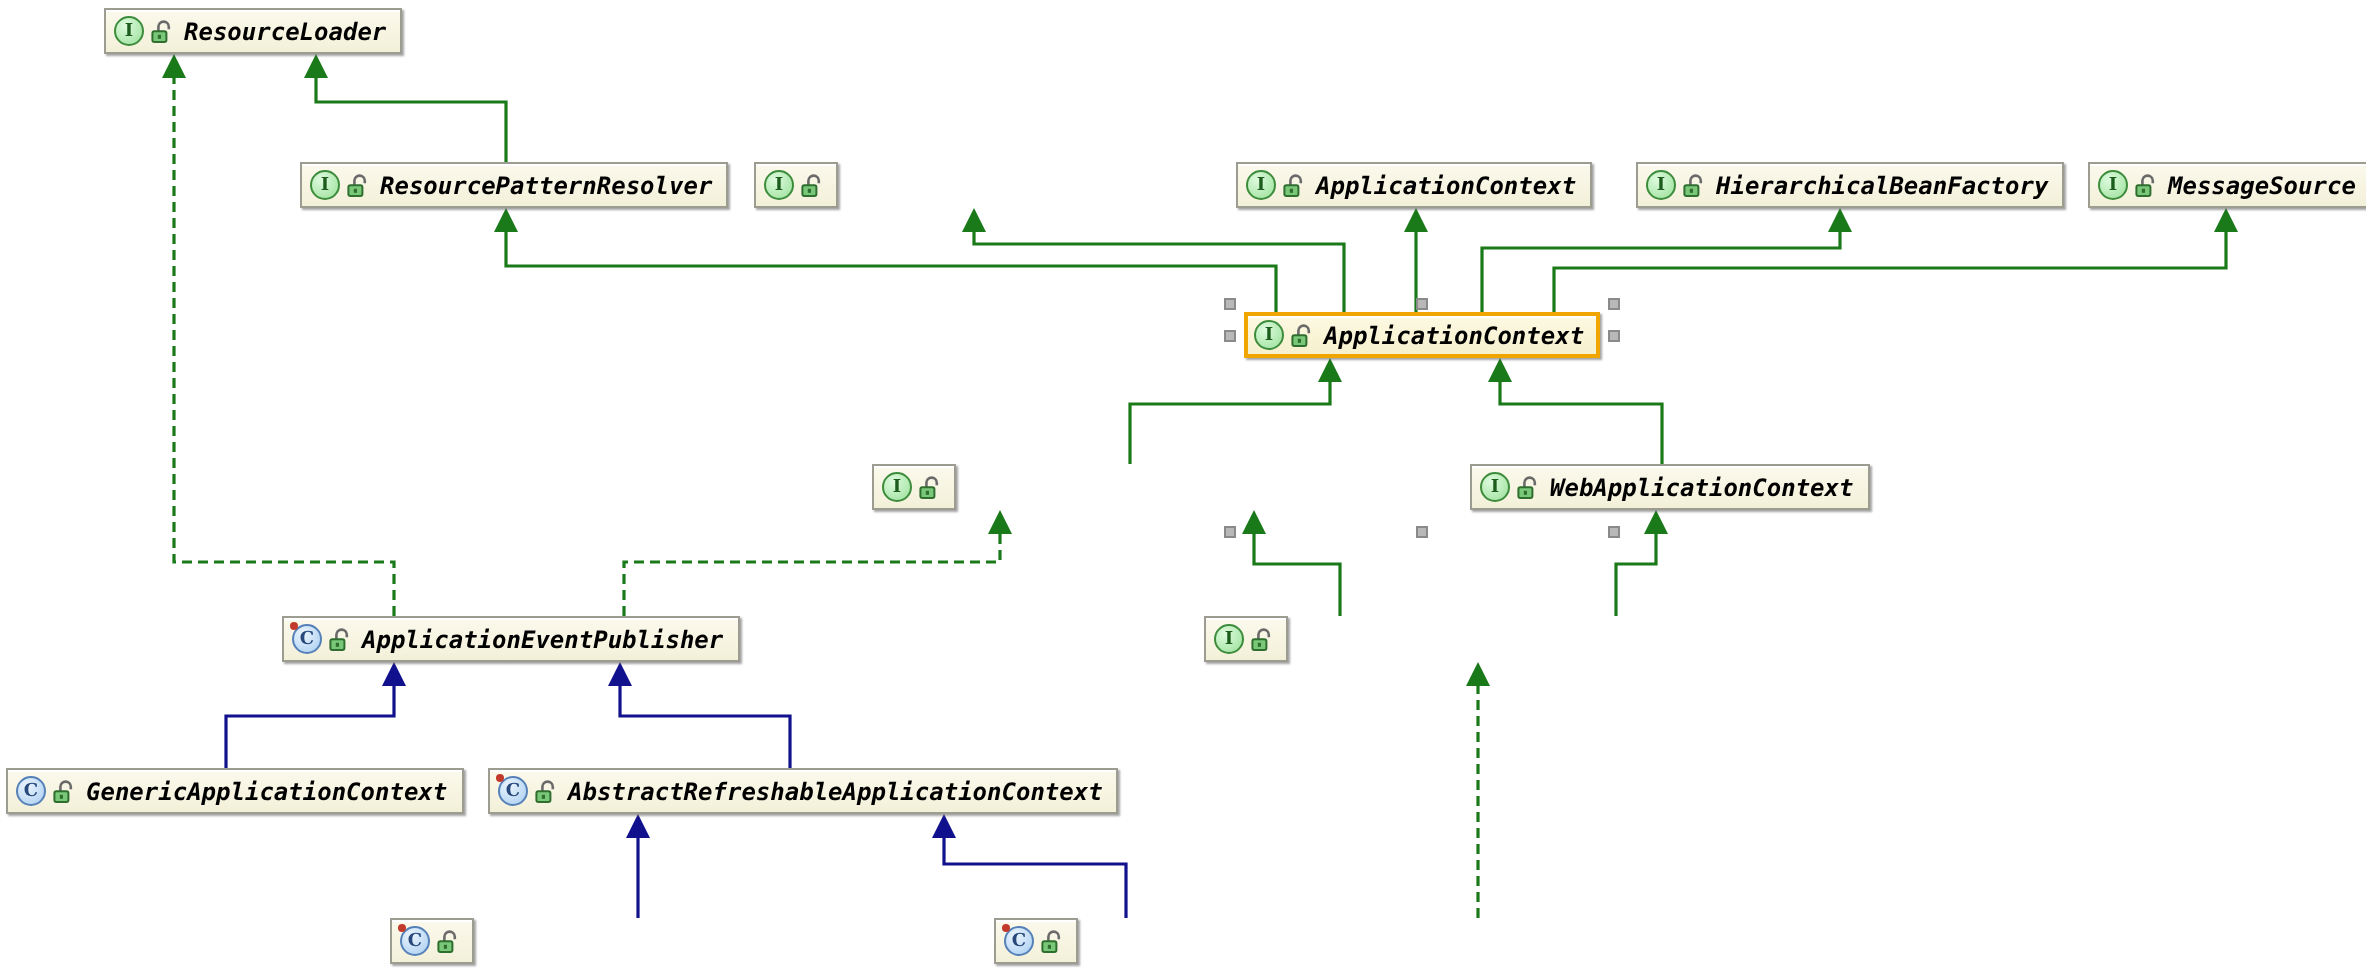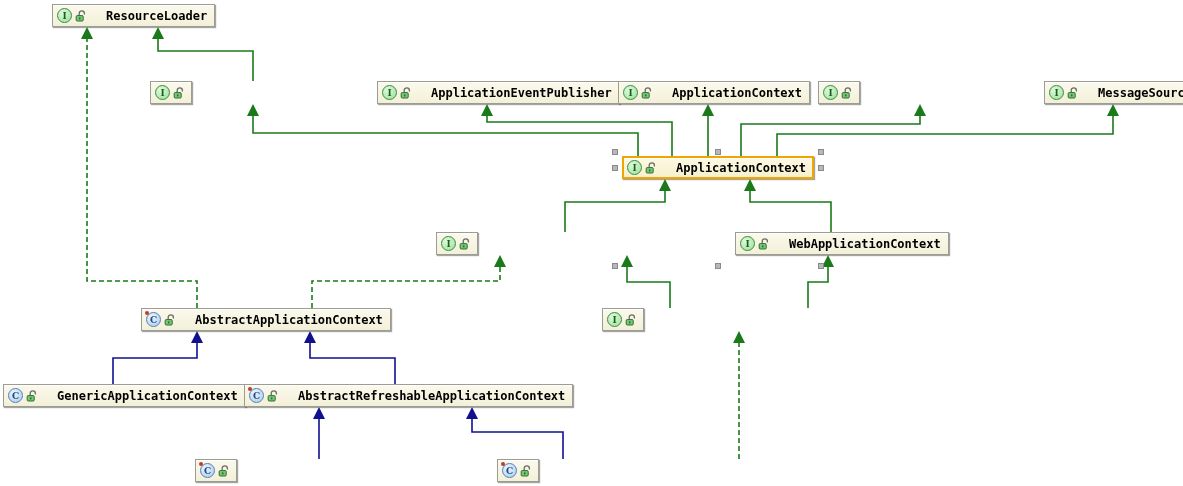--- a/index.html
+++ b/index.html
@@ -18,21 +18,21 @@
         display:inline-flex;align-items:center;justify-content:center;
         font:bold 9px "DejaVu Serif","Liberation Serif",serif;flex:none;}
   .k-interface .type-icon{background:radial-gradient(circle at 35% 30%,#defade,#9ae09a);
         border:1px solid #3c8c3c;color:#1c5c1c;}
   .k-class .type-icon,.k-abstract .type-icon{background:radial-gradient(circle at 35% 30%,#eaf4fd,#a8cdf0);
         border:1px solid #5580b8;color:#29497c;}
   .k-abstract .abstract-dot{display:block;}
   .abstract-dot{display:none;position:absolute;left:-2px;top:-2px;width:4px;height:4px;
         border-radius:50%;background:#c23a2b;}
   .lock-icon{margin-left:3px;flex:none;}
-  .label{margin-left:20px;font-weight:bold;font-size:12px;color:#000;letter-spacing:0px;}
+  .label{margin-left:6px;font-weight:bold;font-size:12px;color:#000;letter-spacing:0px;font-style:italic;}
   .handle{position:absolute;width:6px;height:6px;background:#b8b8b8;
         border:1px solid #8a8a8a;box-sizing:border-box;z-index:3;}
 </style>
 </head>
 <body>
 
 <div id="canvas">
   <svg id="edges" width="1183" height="486" viewBox="0 0 1183 486">
       <polyline points="253,81 253,51 158,51 158,39" fill="none" stroke="#1a7a1a" stroke-width="1.6"></polyline>
       <polygon points="158,27 164,39 152,39" fill="#1a7a1a"></polygon>
@@ -82,31 +82,31 @@
   </div>
     <div class="node k-interface" style="left: 150px; top: 81px;">
     <span class="type-icon">
         <span class="type-letter">I</span>
       </span>
     <svg class="lock-icon" width="11" height="12" viewBox="0 0 11 12">
       <path d="M4.2 5.6 V3.4 a2.6 2.6 0 0 1 5.2 0 V4.6" fill="none" stroke="#6a6a6a" stroke-width="1.3"></path>
       <rect x="1.2" y="5.6" width="7" height="5.4" rx="1" fill="#79c879" stroke="#2f6e2f" stroke-width="1"></rect>
       <rect x="3.9" y="7.4" width="1.6" height="2" fill="#2f6e2f"></rect>
     </svg>
+    <span class="label">ResourcePatternResolver</span>
   </div>
     <div class="node k-interface" style="left: 377px; top: 81px;">
     <span class="type-icon">
         <span class="type-letter">I</span>
       </span>
     <svg class="lock-icon" width="11" height="12" viewBox="0 0 11 12">
       <path d="M4.2 5.6 V3.4 a2.6 2.6 0 0 1 5.2 0 V4.6" fill="none" stroke="#6a6a6a" stroke-width="1.3"></path>
       <rect x="1.2" y="5.6" width="7" height="5.4" rx="1" fill="#79c879" stroke="#2f6e2f" stroke-width="1"></rect>
       <rect x="3.9" y="7.4" width="1.6" height="2" fill="#2f6e2f"></rect>
     </svg>
-    <span class="label">ApplicationEventPublisher</span>
   </div>
     <div class="node k-interface" style="left: 618px; top: 81px;">
     <span class="type-icon">
         <span class="type-letter">I</span>
       </span>
     <svg class="lock-icon" width="11" height="12" viewBox="0 0 11 12">
       <path d="M4.2 5.6 V3.4 a2.6 2.6 0 0 1 5.2 0 V4.6" fill="none" stroke="#6a6a6a" stroke-width="1.3"></path>
       <rect x="1.2" y="5.6" width="7" height="5.4" rx="1" fill="#79c879" stroke="#2f6e2f" stroke-width="1"></rect>
       <rect x="3.9" y="7.4" width="1.6" height="2" fill="#2f6e2f"></rect>
     </svg>
@@ -114,20 +114,21 @@
   </div>
     <div class="node k-interface" style="left: 818px; top: 81px;">
     <span class="type-icon">
         <span class="type-letter">I</span>
       </span>
     <svg class="lock-icon" width="11" height="12" viewBox="0 0 11 12">
       <path d="M4.2 5.6 V3.4 a2.6 2.6 0 0 1 5.2 0 V4.6" fill="none" stroke="#6a6a6a" stroke-width="1.3"></path>
       <rect x="1.2" y="5.6" width="7" height="5.4" rx="1" fill="#79c879" stroke="#2f6e2f" stroke-width="1"></rect>
       <rect x="3.9" y="7.4" width="1.6" height="2" fill="#2f6e2f"></rect>
     </svg>
+    <span class="label">HierarchicalBeanFactory</span>
   </div>
     <div class="node k-interface" style="left: 1044px; top: 81px;">
     <span class="type-icon">
         <span class="type-letter">I</span>
       </span>
     <svg class="lock-icon" width="11" height="12" viewBox="0 0 11 12">
       <path d="M4.2 5.6 V3.4 a2.6 2.6 0 0 1 5.2 0 V4.6" fill="none" stroke="#6a6a6a" stroke-width="1.3"></path>
       <rect x="1.2" y="5.6" width="7" height="5.4" rx="1" fill="#79c879" stroke="#2f6e2f" stroke-width="1"></rect>
       <rect x="3.9" y="7.4" width="1.6" height="2" fill="#2f6e2f"></rect>
     </svg>
@@ -176,21 +177,21 @@
     <div class="node k-abstract" style="left: 141px; top: 308px;">
     <span class="type-icon">
         <span class="abstract-dot"></span>
         <span class="type-letter">C</span>
       </span>
     <svg class="lock-icon" width="11" height="12" viewBox="0 0 11 12">
       <path d="M4.2 5.6 V3.4 a2.6 2.6 0 0 1 5.2 0 V4.6" fill="none" stroke="#6a6a6a" stroke-width="1.3"></path>
       <rect x="1.2" y="5.6" width="7" height="5.4" rx="1" fill="#79c879" stroke="#2f6e2f" stroke-width="1"></rect>
       <rect x="3.9" y="7.4" width="1.6" height="2" fill="#2f6e2f"></rect>
     </svg>
-    <span class="label">AbstractApplicationContext</span>
+    <span class="label">ApplicationEventPublisher</span>
   </div>
     <div class="node k-interface" style="left: 602px; top: 308px;">
     <span class="type-icon">
         <span class="type-letter">I</span>
       </span>
     <svg class="lock-icon" width="11" height="12" viewBox="0 0 11 12">
       <path d="M4.2 5.6 V3.4 a2.6 2.6 0 0 1 5.2 0 V4.6" fill="none" stroke="#6a6a6a" stroke-width="1.3"></path>
       <rect x="1.2" y="5.6" width="7" height="5.4" rx="1" fill="#79c879" stroke="#2f6e2f" stroke-width="1"></rect>
       <rect x="3.9" y="7.4" width="1.6" height="2" fill="#2f6e2f"></rect>
     </svg>

